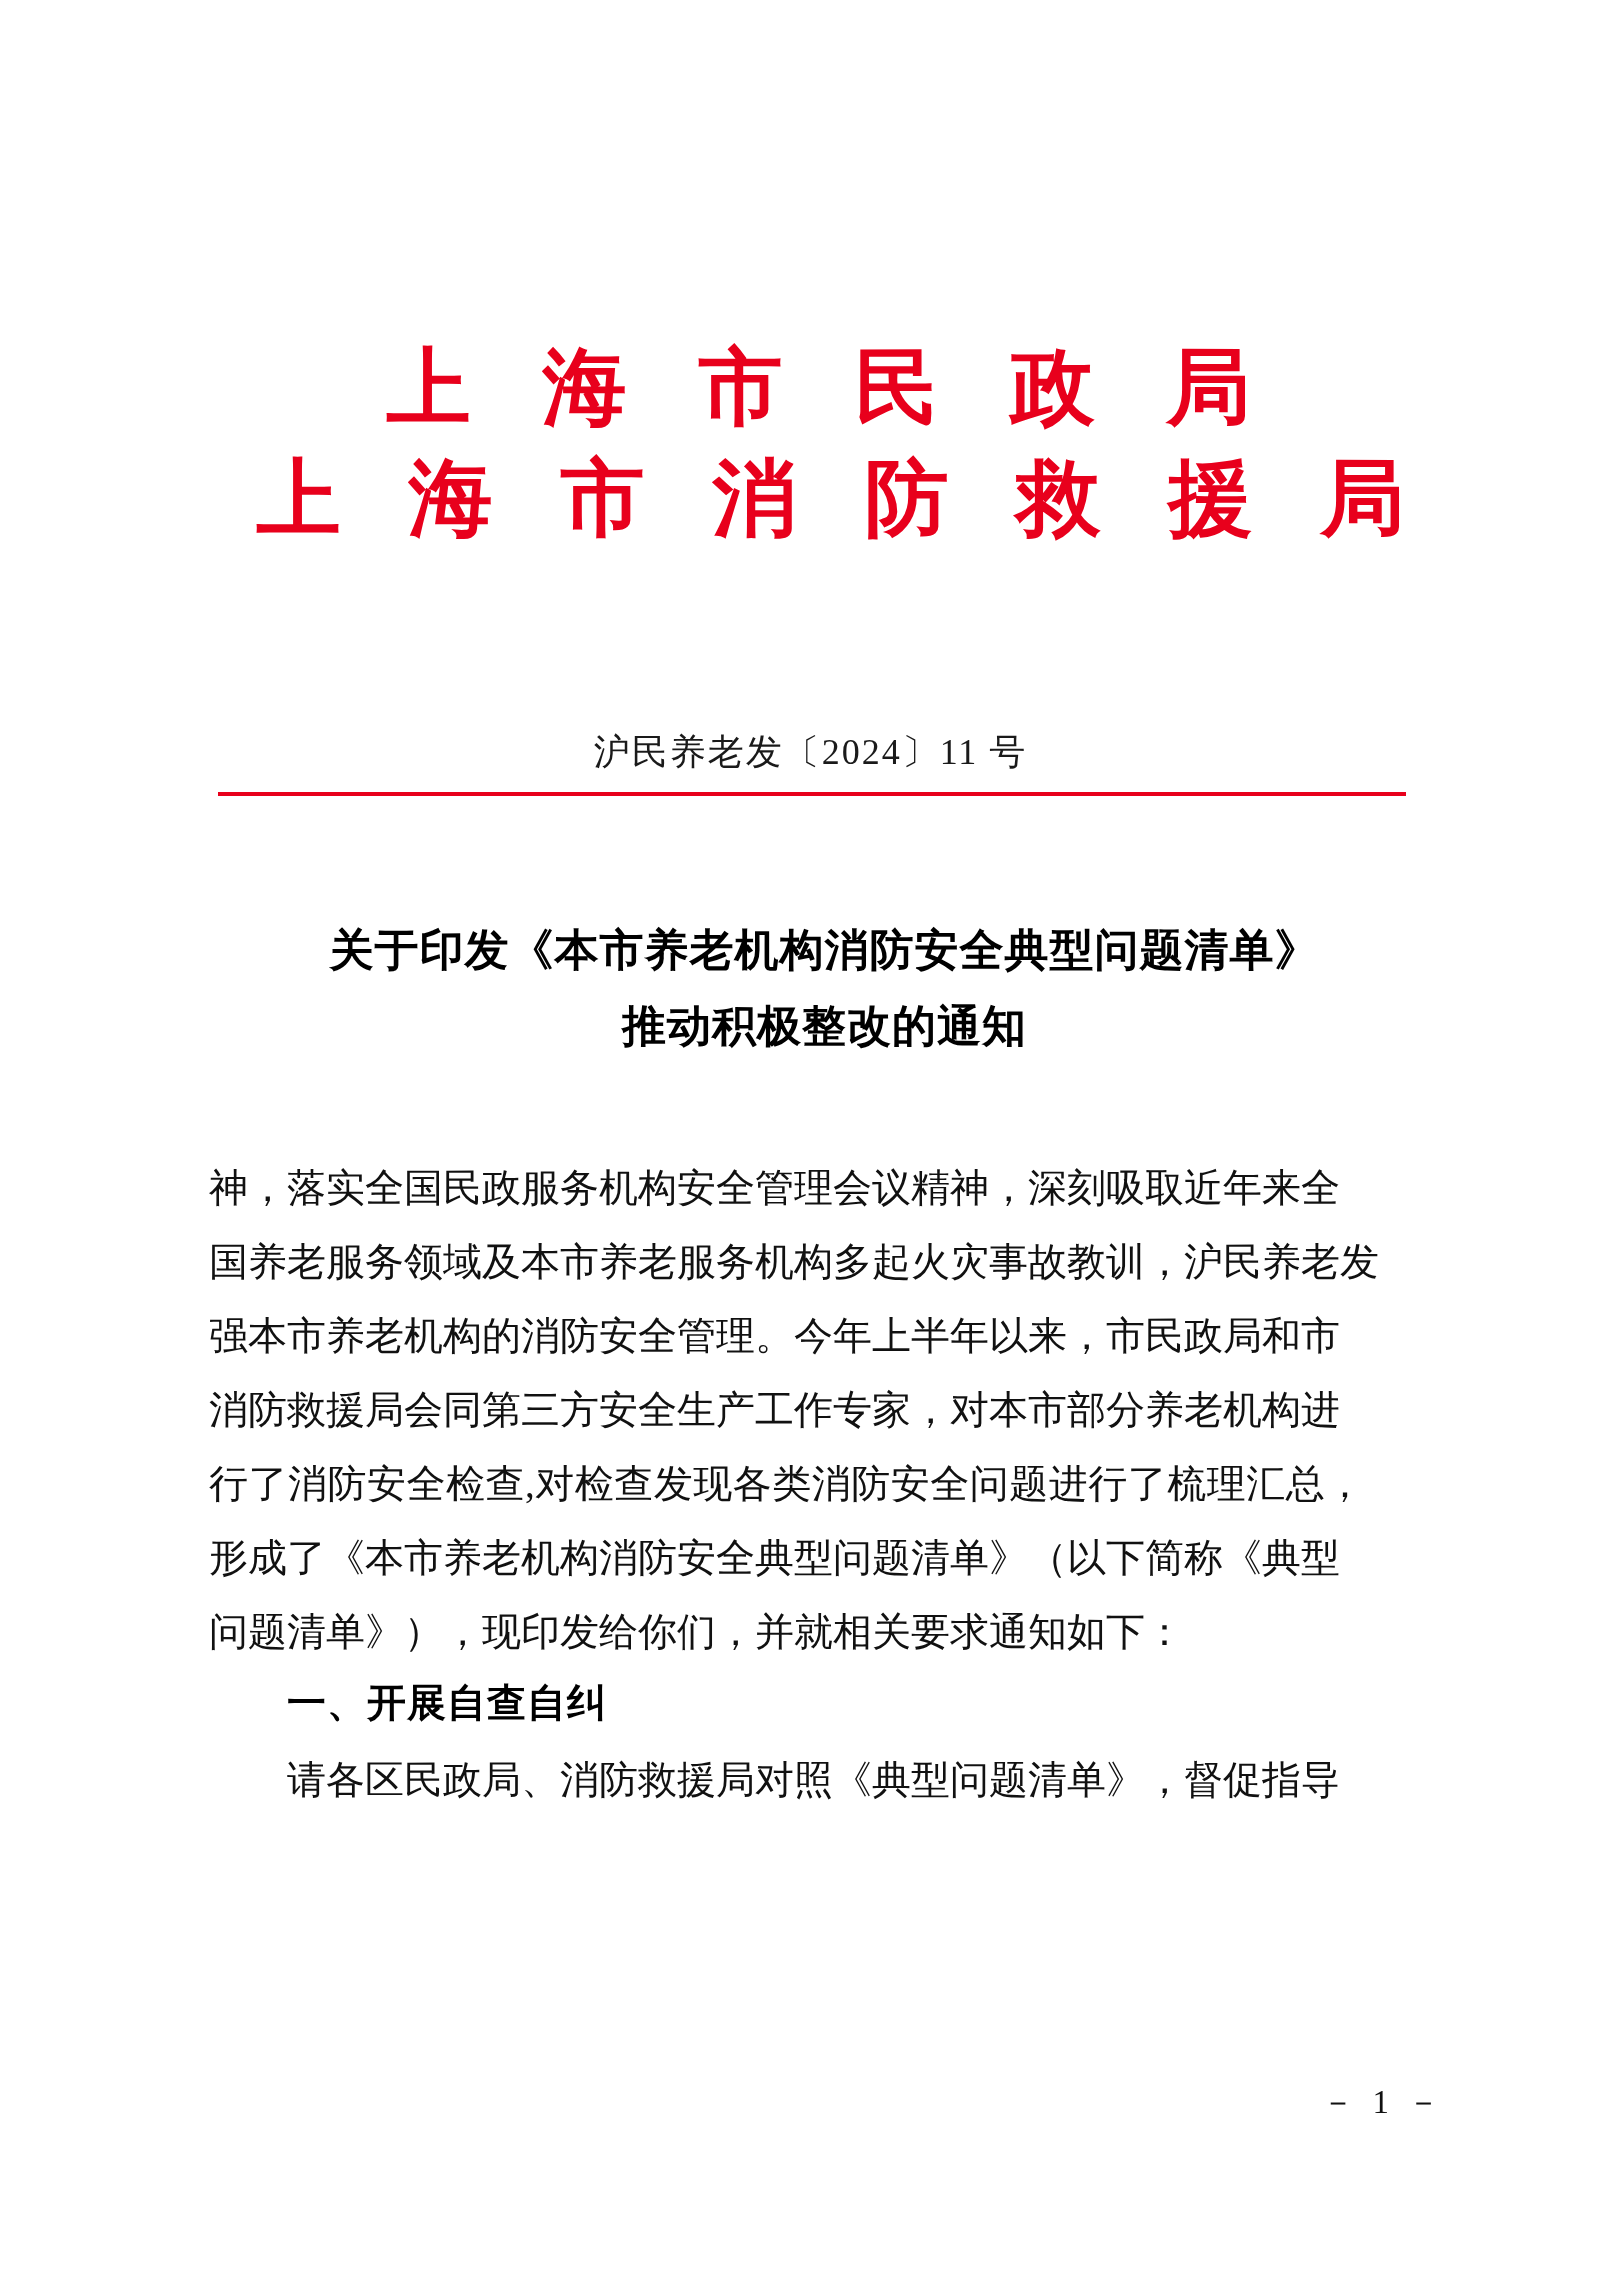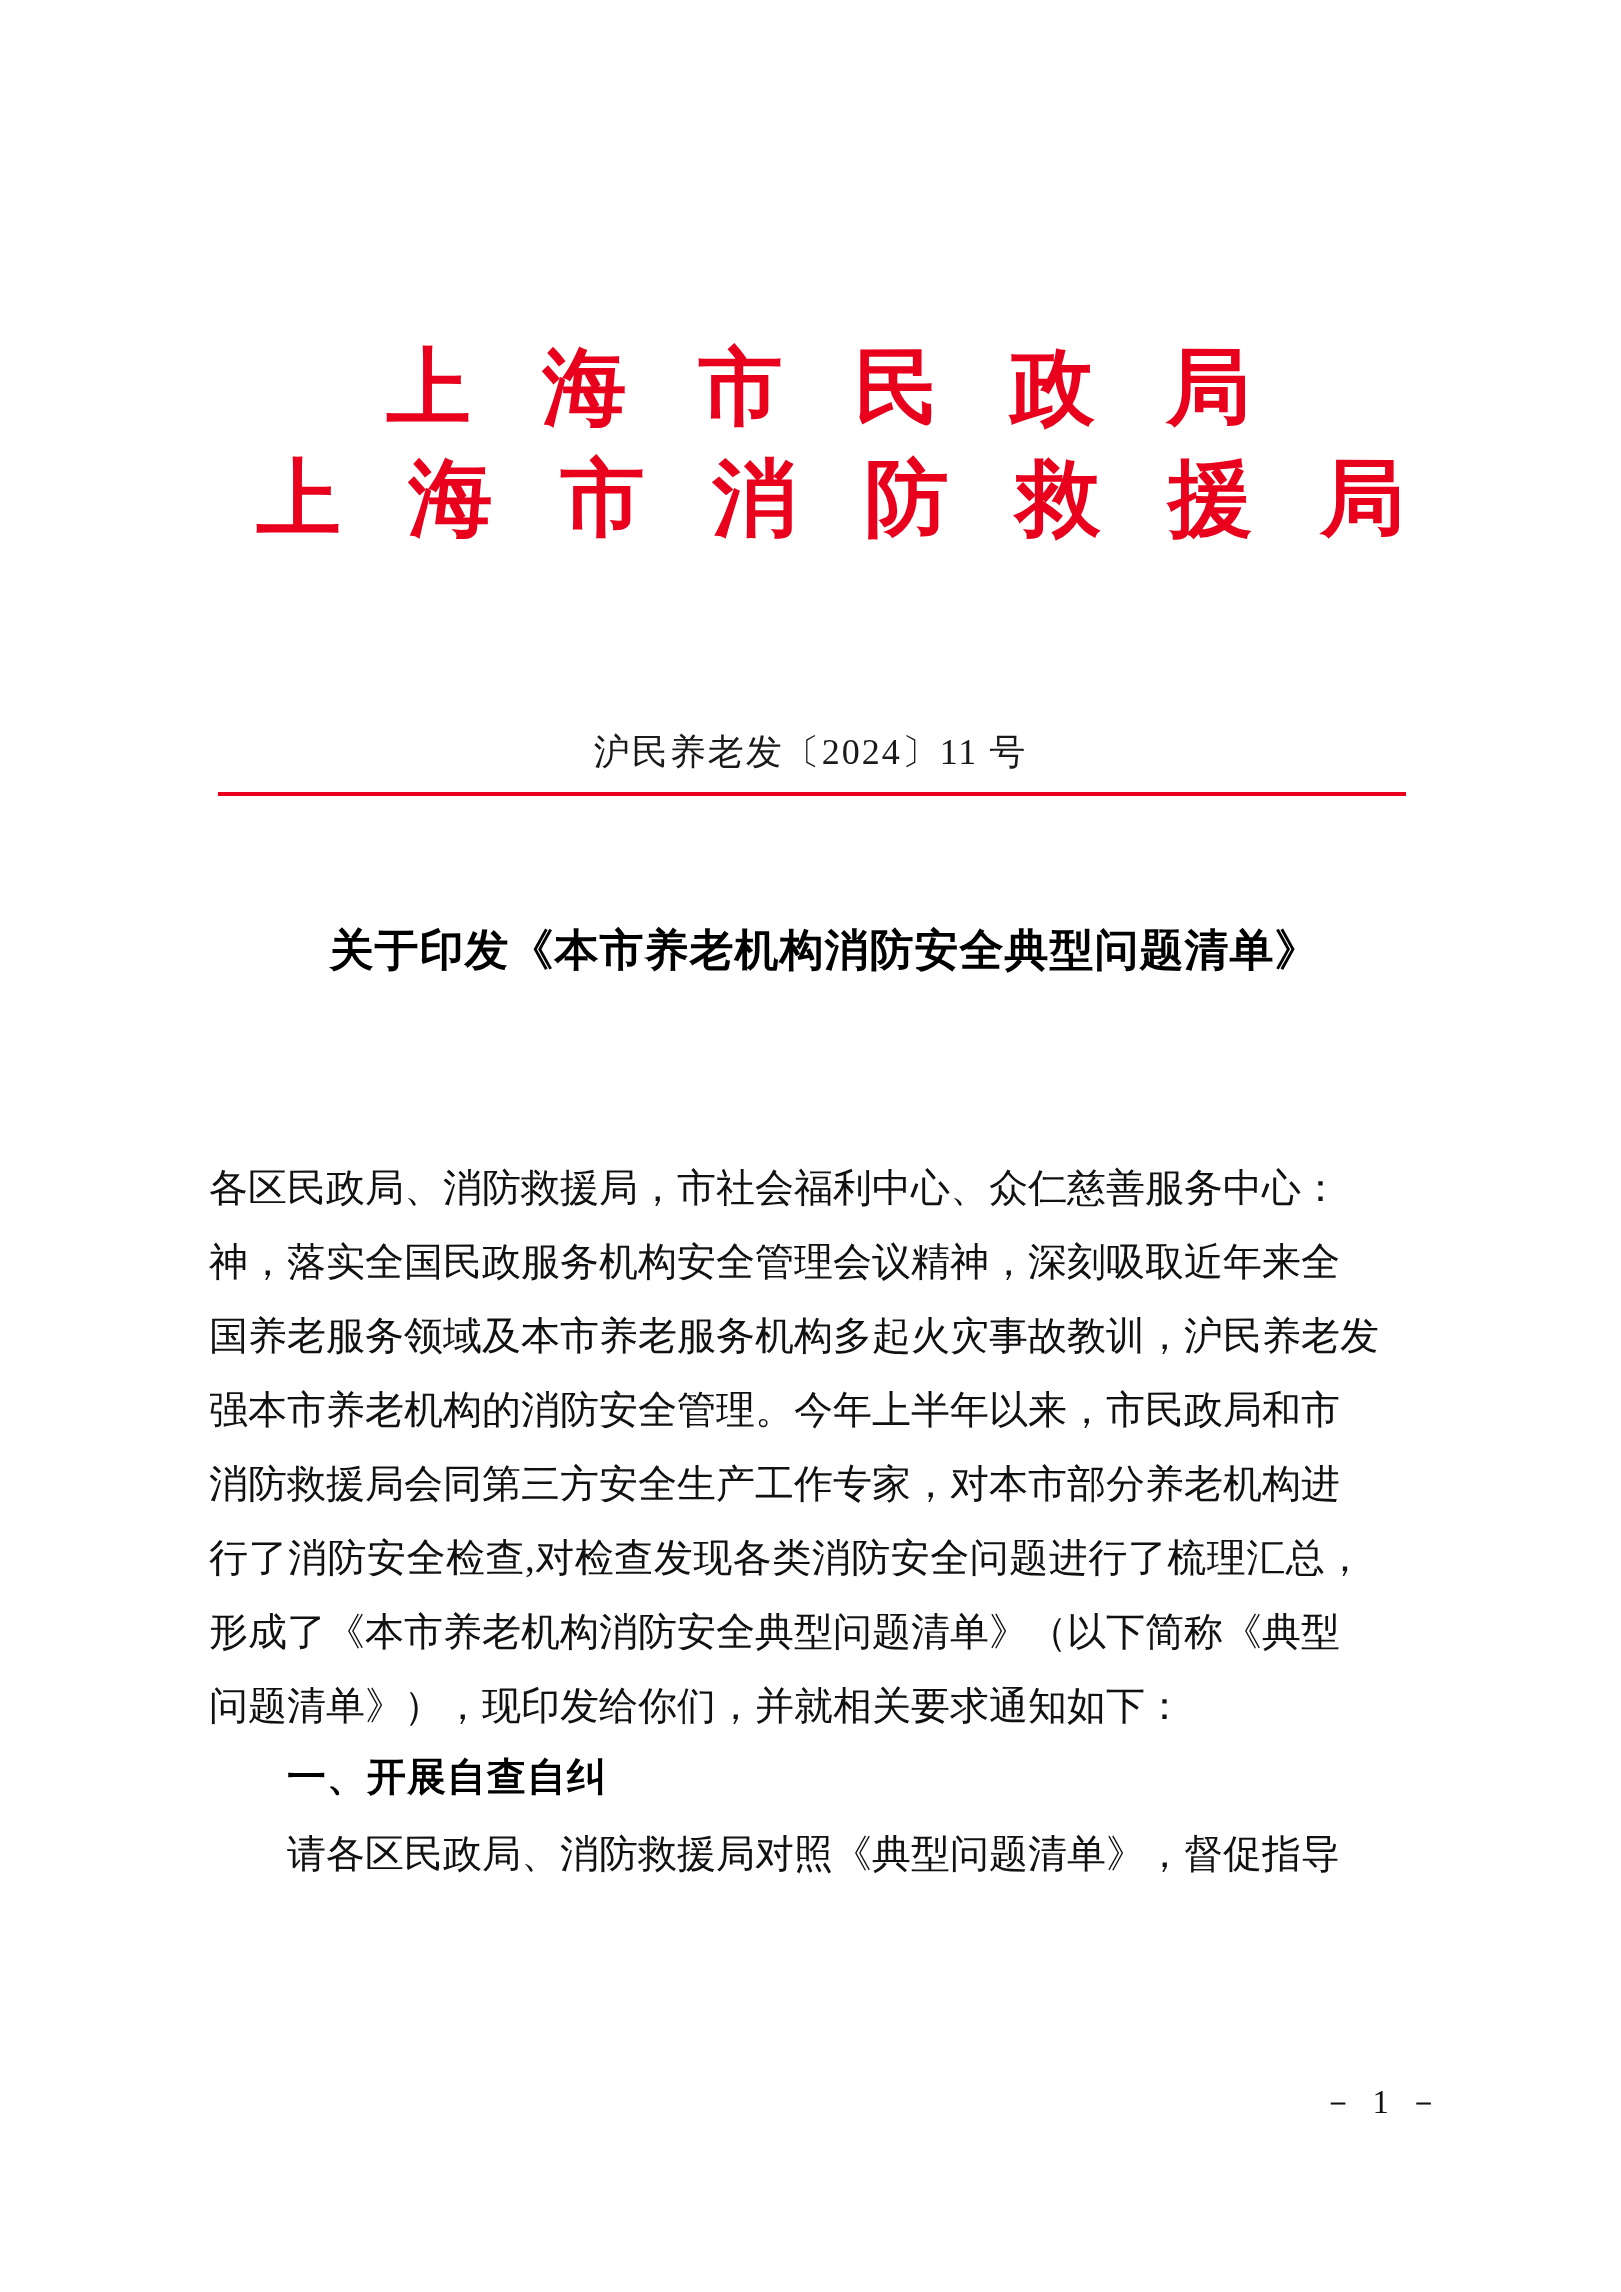--- a/index.html
+++ b/index.html
@@ -150,25 +150,25 @@
     <div class="masthead-line line1">上 海 市 民 政 局</div>
     <div class="masthead-line line2">上 海 市 消 防 救 援 局</div>
   </div>
 
   <div class="doc-number">沪民养老发〔2024〕11 号</div>
 
   <div class="red-rule"></div>
 
   <div class="doc-title">
     <div class="t-line">关于印发《本市养老机构消防安全典型问题清单》</div>
+    <div class="t-line">推动积极整改的通知</div>
   </div>
 
   <div class="body-block">
 
-    <div class="body-line">各区民政局、消防救援局，市社会福利中心、众仁慈善服务中心：</div>
 
     <div class="body-line">神，落实全国民政服务机构安全管理会议精神，深刻吸取近年来全</div>
     <div class="body-line">国养老服务领域及本市养老服务机构多起火灾事故教训，沪民养老发</div>
     <div class="body-line">强本市养老机构的消防安全管理。今年上半年以来，市民政局和市</div>
     <div class="body-line">消防救援局会同第三方安全生产工作专家，对本市部分养老机构进</div>
     <div class="body-line justify-wide">行了消防安全检查,对检查发现各类消防安全问题进行了梳理汇总，</div>
     <div class="body-line">形成了《本市养老机构消防安全典型问题清单》（以下简称《典型</div>
     <div class="body-line">问题清单》），现印发给你们，并就相关要求通知如下：</div>
 
     <div class="section-head">一、开展自查自纠</div>

